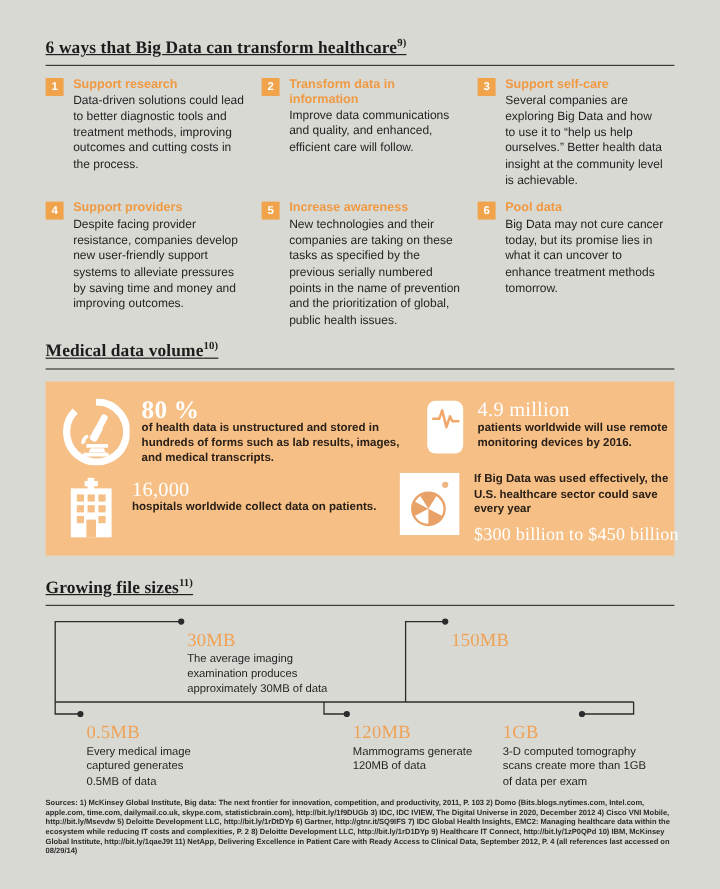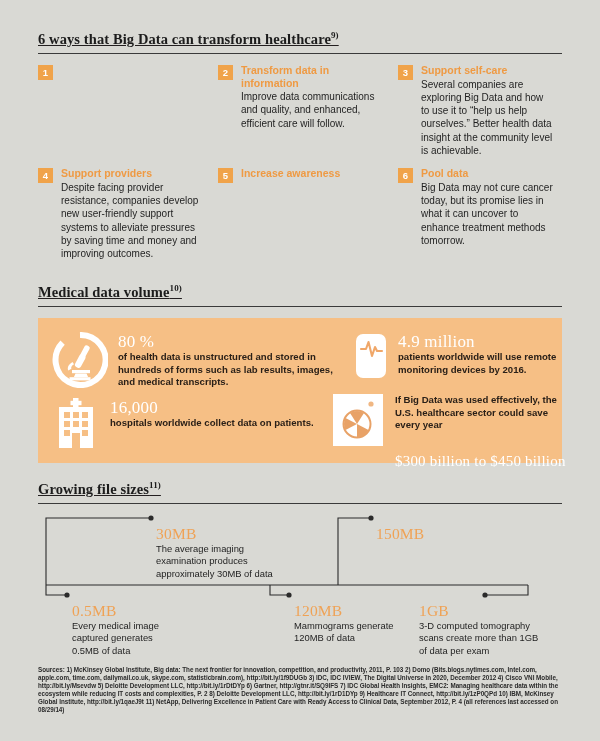--- a/index.html
+++ b/index.html
@@ -123,31 +123,31 @@
     letter-spacing: 0.2px;
   }
   .stat-text {
     font-size: 9.6px;
     line-height: 12.6px;
     color: #2a2018;
     font-weight: bold;
   }
 
   #stat-unstructured { left: 14px; top: 14px; width: 300px; }
-  #stat-unstructured .stat-big { font-size: 17px; line-height: 19px; }
+  #stat-unstructured .stat-big { font-size: 21px; line-height: 19px; font-weight: bold; }
 
   #stat-remote { left: 316px; top: 14px; width: 205px; }
   #stat-remote .stat-big { font-size: 17px; line-height: 19px; }
 
   #stat-hospitals { left: 14px; top: 80px; width: 290px; }
   #stat-hospitals .stat-big { font-size: 17px; line-height: 19px; }
 
   #stat-savings { left: 295px; top: 76px; width: 226px; }
   #stat-savings .stat-big { font-size: 15px; line-height: 20px; white-space: nowrap; }
-  #stat-savings .stat-text { margin-bottom: 19px; }
+  #stat-savings .stat-text { margin-bottom: 4px; }
 
   
   .files {
     position: absolute;
     left: 38px;
     top: 508px;
     width: 528px;
     height: 150px;
   }
   .fs-item {
@@ -196,20 +196,24 @@
   <div class="section" style="top:30px;">
     <div class="sec-title">
       <span>6 ways that Big Data can transform healthcare</span><span class="sup">9)</span>
     </div>
     <div class="rule"></div>
   </div>
 
   <div class="ways">
     <div class="way">
       <div class="way-num">1</div>
+      <div class="way-body">
+        <div class="way-head">Support research</div>
+        <div class="way-text">Data-driven solutions could lead to better diagnostic tools and treatment methods, improving outcomes and cutting costs in the process.</div>
+      </div>
     </div>
     <div class="way">
       <div class="way-num">2</div>
       <div class="way-body">
         <div class="way-head">Transform data in information</div>
         <div class="way-text">Improve data communications and quality, and enhanced, efficient care will follow.</div>
       </div>
     </div>
     <div class="way">
       <div class="way-num">3</div>
@@ -222,20 +226,21 @@
       <div class="way-num">4</div>
       <div class="way-body">
         <div class="way-head">Support providers</div>
         <div class="way-text">Despite facing provider resistance, companies develop new user-friendly support systems to alleviate pressures by saving time and money and improving outcomes.</div>
       </div>
     </div>
     <div class="way">
       <div class="way-num">5</div>
       <div class="way-body">
         <div class="way-head">Increase awareness</div>
+        <div class="way-text">New technologies and their companies are taking on these tasks as specified by the previous serially numbered points in the name of prevention and the prioritization of global, public health issues.</div>
       </div>
     </div>
     <div class="way">
       <div class="way-num">6</div>
       <div class="way-body">
         <div class="way-head">Pool data</div>
         <div class="way-text">Big Data may not cure cancer today, but its promise lies in what it can uncover to enhance treatment methods tomorrow.</div>
       </div>
     </div>
   </div>

